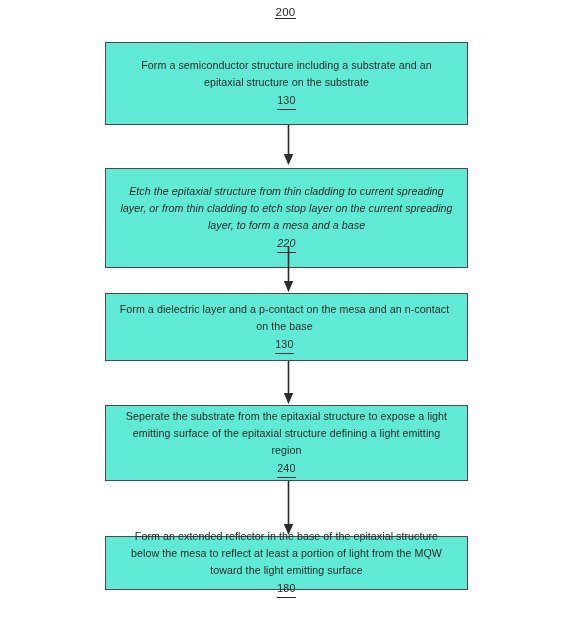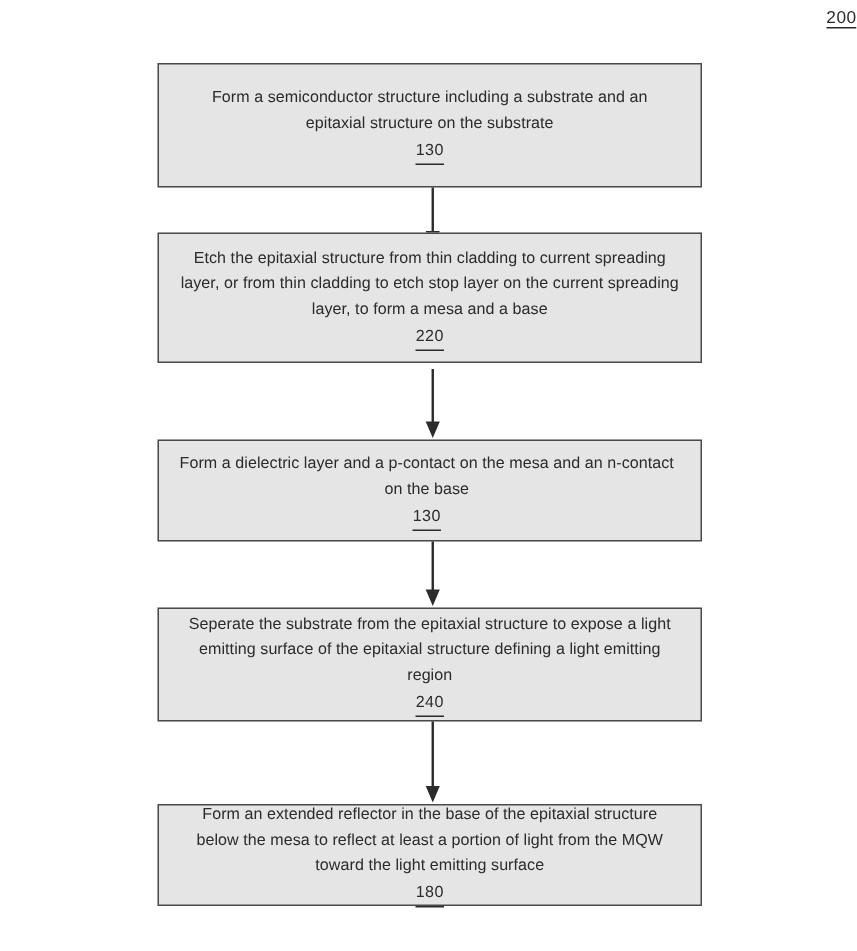--- a/index.html
+++ b/index.html
@@ -18,36 +18,36 @@
     position: relative;
     width: 571px;
     height: 634px;
     background: #ffffff;
   }
   .fig-number {
     position: absolute;
     top: 6px;
     left: 0;
     width: 571px;
-    text-align: right;
+    text-align: center;
     font-size: 11.5px;
     letter-spacing: 0.3px;
     color: #2b2b2b;
   }
   .fig-number span {
     border-bottom: 1px solid #2b2b2b;
     padding-bottom: 0px;
   }
   .step-box {
     position: absolute;
     left: 105px;
     width: 363px;
     box-sizing: border-box;
     border: 1.2px solid #4a4a4a;
-    background: #e5e5e5;
+    background: #5eead4;
     display: flex;
     flex-direction: column;
     align-items: center;
     justify-content: center;
     padding: 4px 14px;
   }
   .step-text {
     font-size: 10.7px;
     line-height: 17px;
     text-align: center;
@@ -69,27 +69,27 @@
     left: 282px;
     width: 13px;
   }
   .connector svg {
     display: block;
     overflow: visible;
   }
   
   #box-210 { top: 42px;  height: 83px; }
   #conn-210-220 { top: 125px; height: 41px; }
-  #box-220 { top: 155px; height: 87px; }
+  #box-220 { top: 168px; height: 100px; font-style: italic; }
   #conn-220-230 { top: 246px; height: 47px; }
   #box-230 { top: 293px; height: 68px; padding-left: 10px; }
   #conn-230-240 { top: 361px; height: 44px; }
   #box-240 { top: 405px; height: 76px; }
   #conn-240-250 { top: 481px; height: 55px; }
-  #box-250 { top: 536px; height: 68px; }
+  #box-250 { top: 536px; height: 54px; }
 </style>
 </head>
 <body>
 
 <div id="figure">
 
   <div class="fig-number">
     <span>200</span>
   </div>
 

